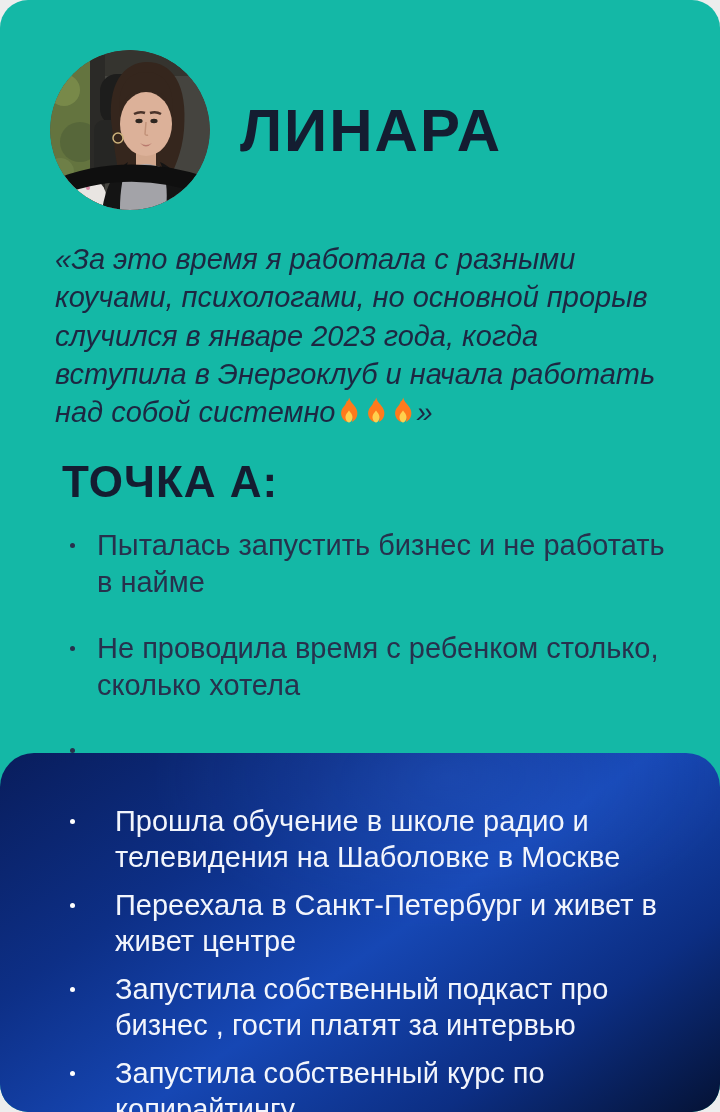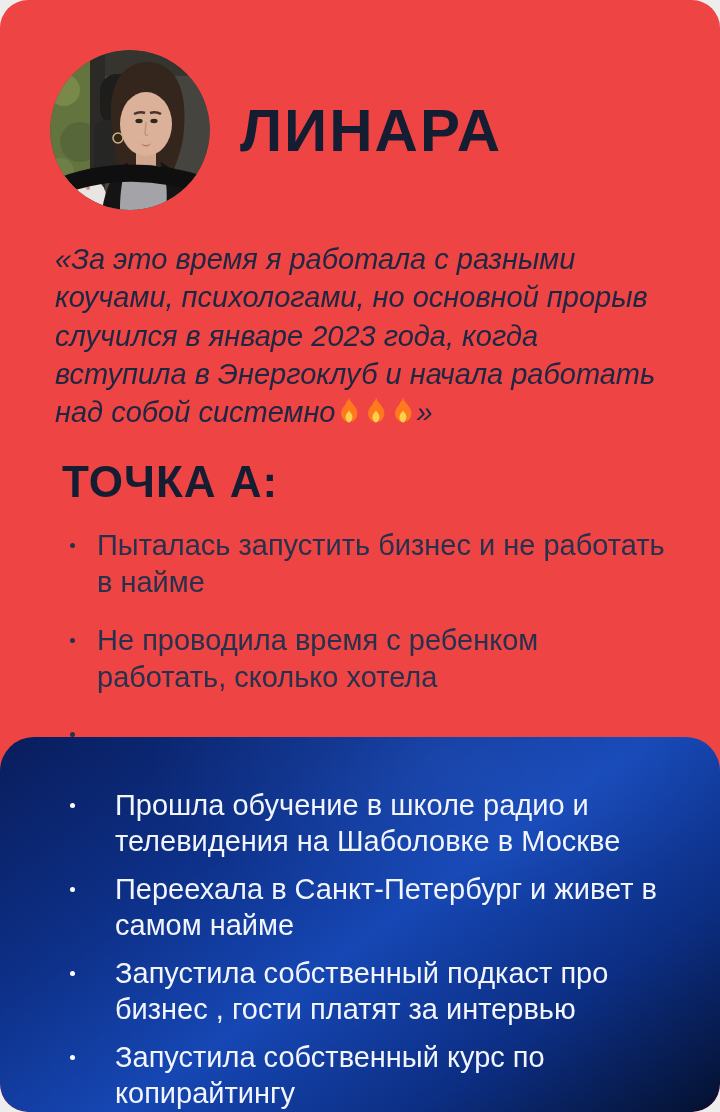--- a/index.html
+++ b/index.html
@@ -1,19 +1,19 @@
 <!DOCTYPE html>
 <html><head>
 <meta charset="utf-8">
 <style>
   html,body{margin:0;padding:0;background:#ededed;}
   .page{
     position:relative;
     width:720px;height:1112px;
-    background:#ef4444;
+    background:#14b8a6;
     border-radius:28px;
     overflow:hidden;
     display:flex;flex-direction:column;
     font-family:"Liberation Sans", sans-serif;
     margin:0 auto;
   }
   
   .header{display:flex;align-items:center;margin:50px 50px 0 50px;gap:30px;}
   .avatar{width:160px;height:160px;border-radius:50%;overflow:hidden;flex:none;}
   .avatar svg{display:block;width:100%;height:100%;}
@@ -30,21 +30,21 @@
   }
   .flames{white-space:nowrap;}
   .flames svg{width:26px;height:28px;vertical-align:-3px;margin-left:1px;}
   
   .section-heading{
     margin:12px;font-size:44px;font-weight:800;letter-spacing:1px;
     color:#141d31;
   }
   .point-a{margin:14px 50px 0 50px;}
   
-  .list{list-style:none;margin:20px 0 0 0;padding:0;display:flex;flex-direction:column;gap:20px;}
+  .list{list-style:none;margin:20px 0 0 0;padding:0;display:flex;flex-direction:column;gap:28px;}
   .item{display:flex;align-items:flex-start;gap:22px;font-size:29px;line-height:1.28;color:#27314d;}
   .dot{width:5px;height:5px;border-radius:50%;background:#27314d;flex:none;margin:16px 0 0 20px;}
   .txt{max-width:600px;}
   
   .blue-card{
     margin-top:auto;
     height:418px;box-sizing:border-box;
     padding:32px 50px 0 50px;
     border-radius:34px 34px 28px 28px;
     background:
@@ -121,40 +121,40 @@
     <h2 class="section-heading">ТОЧКА А:</h2>
     <ul class="list">
 
         <li class="item">
           <span class="dot"></span>
           <span class="txt">Пыталась запустить бизнес и не работать в найме</span>
         </li>
 
         <li class="item">
           <span class="dot"></span>
-          <span class="txt">Не проводила время с ребенком работать, сколько хотела</span>
+          <span class="txt">Не проводила время с ребенком столько, сколько хотела</span>
         </li>
 
         <li class="item">
           <span class="dot"></span>
         </li>
       </ul>
   </section>
 
   <section class="blue-card">
     <ul class="list">
 
         <li class="item">
           <span class="dot"></span>
           <span class="txt">Прошла обучение в школе радио и телевидения на Шаболовке в Москве</span>
         </li>
 
         <li class="item">
           <span class="dot"></span>
-          <span class="txt">Переехала в Санкт-Петербург и живет в самом найме</span>
+          <span class="txt">Переехала в Санкт-Петербург и живет в живет центре</span>
         </li>
 
         <li class="item">
           <span class="dot"></span>
           <span class="txt">Запустила собственный подкаст про бизнес , гости платят за интервью</span>
         </li>
 
         <li class="item">
           <span class="dot"></span>
           <span class="txt">Запустила собственный курс по копирайтингу</span>

